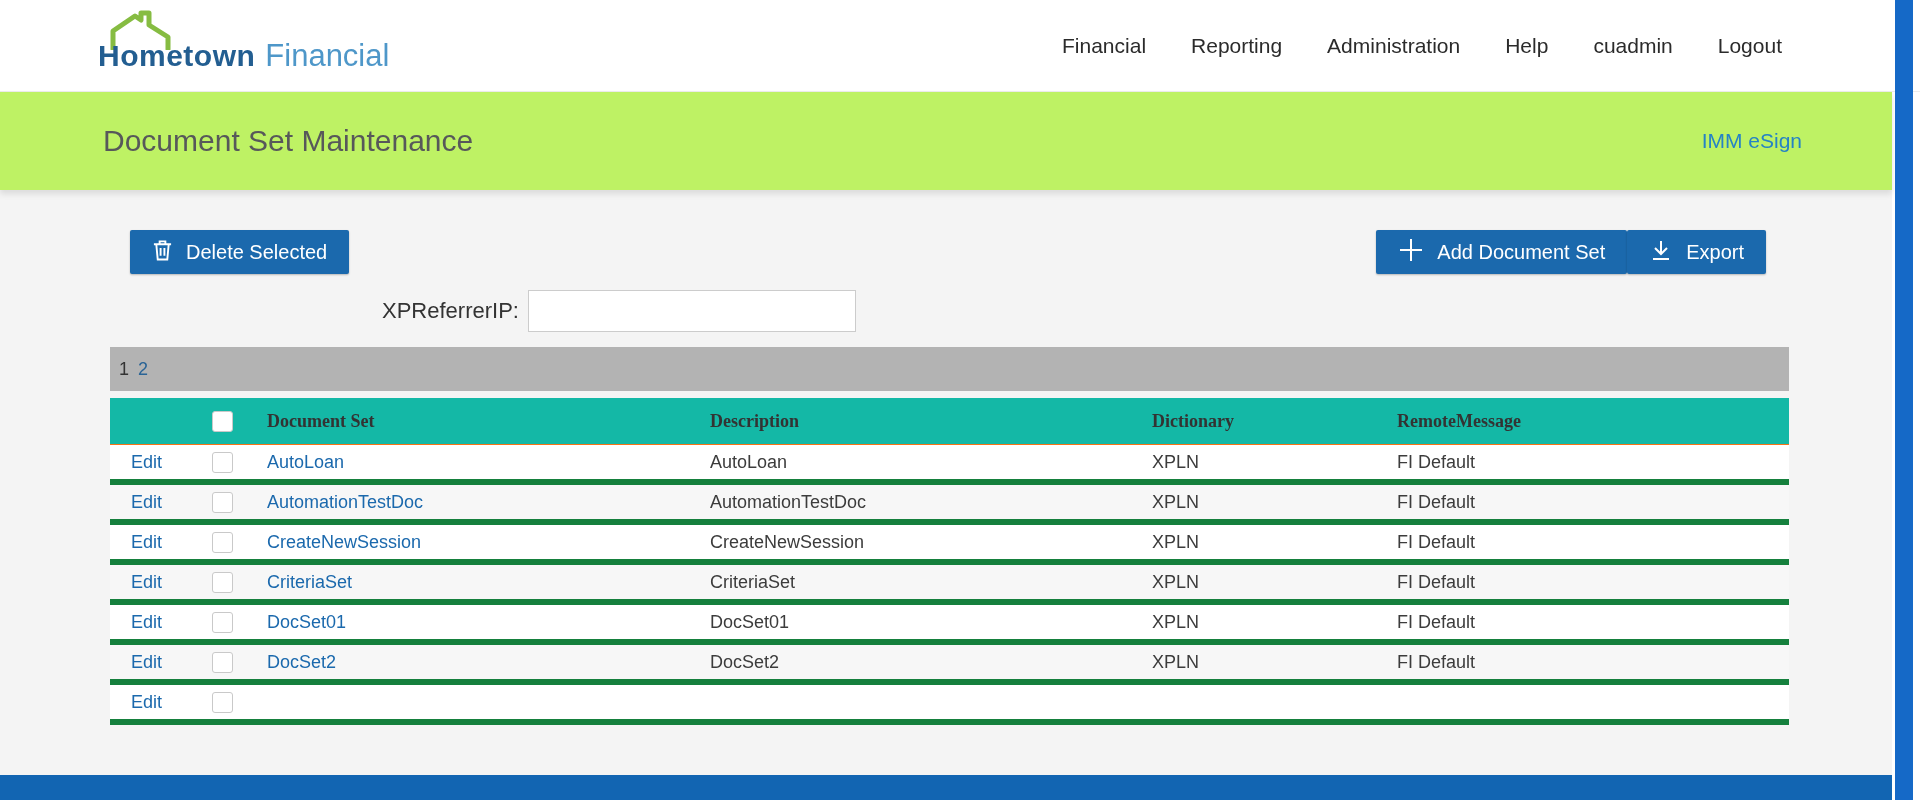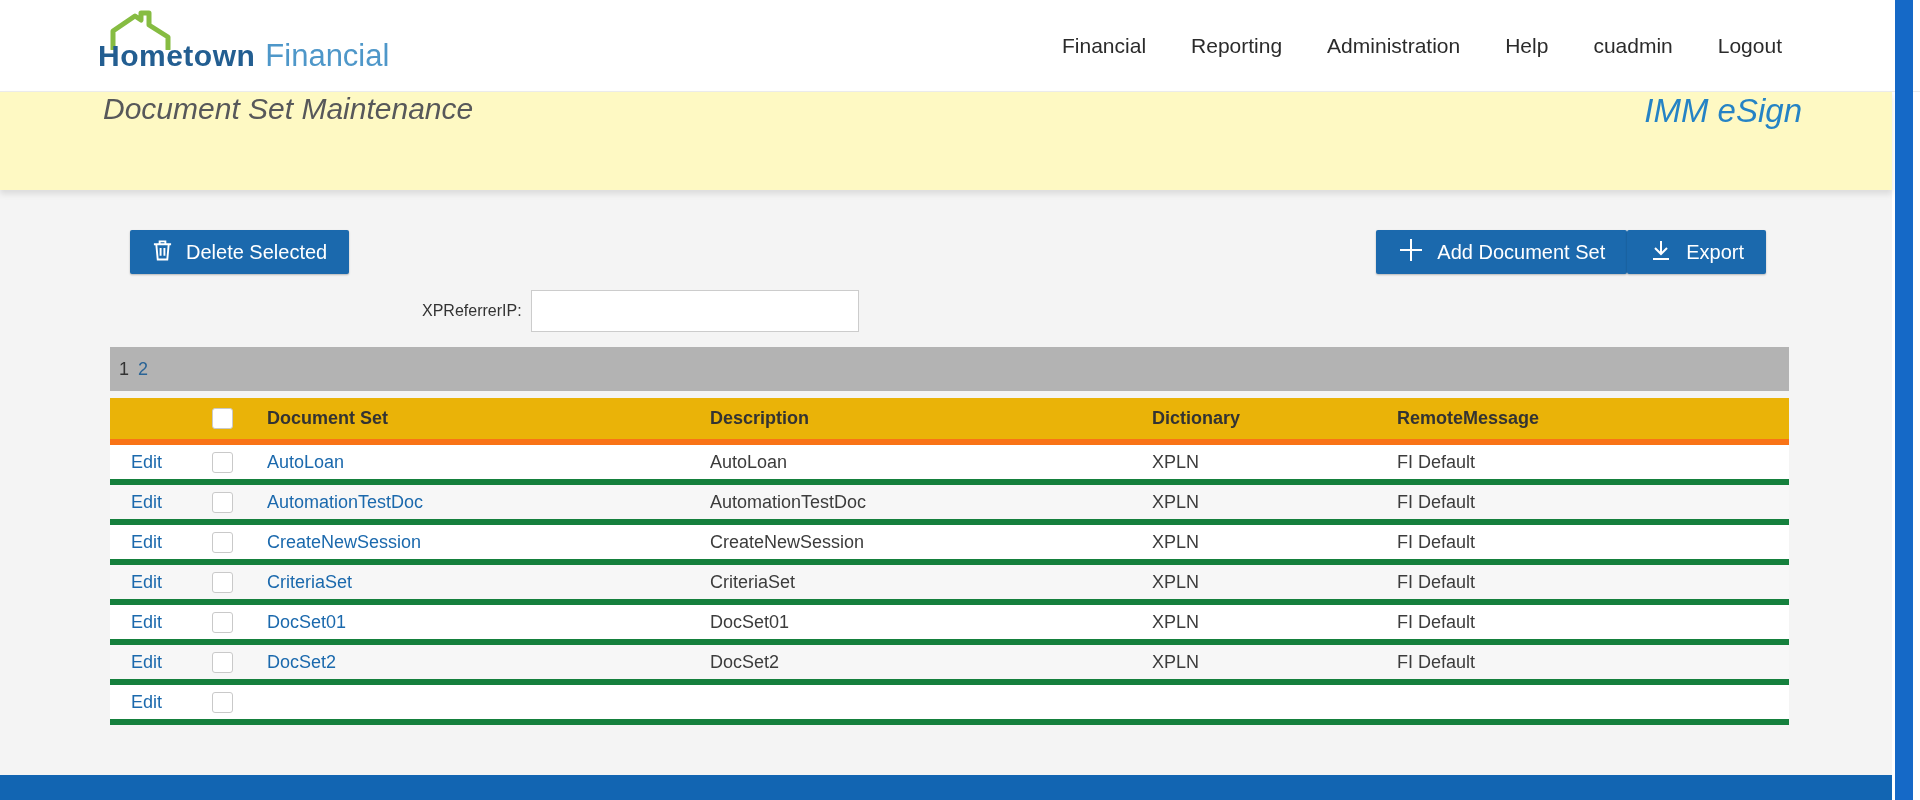--- a/index.html
+++ b/index.html
@@ -13,57 +13,57 @@
   .logo { position:absolute; left:98px; top:8px; height:84px; }
   .logo-house { position:absolute; left:6px; top:2px; }
   .logo-text { position:absolute; left:0; top:30px; white-space:nowrap; }
   .brand-primary { font-size:30px; font-weight:700; color:#235e91; letter-spacing:0.5px; }
   .brand-secondary { font-size:31px; font-weight:400; color:#4e97c9; margin-left:10px; }
   .main-nav { position:absolute; right:138px; top:0; height:92px;
               display:flex; align-items:center; gap:45px; }
   .nav-item { font-size:21px; color:#2b2b2b; cursor:pointer; }
 
   
-  .title-bar { position:relative; width:1892px; height:98px; background:#fef9c3;
+  .title-bar { position:relative; width:1892px; height:98px; background:#bef264;
                box-shadow:0 4px 6px rgba(0,0,0,0.10);
-               display:flex; align-items:flex-start; justify-content:space-between;
-               padding:0 90px 0 103px; z-index:5;font-style:italic; }
+               display:flex; align-items:center; justify-content:space-between;
+               padding:0 90px 0 103px; z-index:5; }
   .page-title { font-size:30px; color:#57585a; font-weight:400; }
-  .product-name { font-size:33px; color:#2583c5; font-weight:400; }
+  .product-name { font-size:21px; color:#2583c5; font-weight:400; }
 
   
   .content { position:relative; width:1892px; height:610px; background:#f4f4f4;
              overflow:hidden; }
 
   .toolbar { display:flex; justify-content:space-between; align-items:center;
              margin:40px 126px 0 130px; }
   .toolbar-right { display:flex; }
   .btn { display:inline-flex; align-items:center; gap:13px; height:44px;
          background:#1b69ad; color:#ffffff; border:none; font-size:20px;
          padding:14px 22px; cursor:pointer; font-family:"Liberation Sans", sans-serif;
          border-radius:2px; box-shadow:0 1px 2px rgba(0,0,0,0.25); }
   .btn svg { flex:0 0 auto; }
 
   .filter-row { display:flex; align-items:center; margin:16px 0 0 382px; }
-  .filter-label { font-size:16px; color:#333333; margin-right:9px;margin-left:40px; }
+  .filter-label { font-size:22px; color:#333333; margin-right:9px; }
   .filter-input { width:328px; height:42px; border:1px solid #cccccc; background:#ffffff;
                   font-size:18px; padding:0 10px; font-family:"Liberation Sans", sans-serif; }
 
   .pagination { width:1679px; height:44px; background:#b3b3b3; margin:15px 0 0 110px;
                 display:flex; align-items:center; padding-left:9px; gap:9px; }
   .page-num { font-size:18px; cursor:pointer; }
   .page-num.current { color:#333333; }
   .page-num.link { color:#2a6496; }
 
   .table { width:1679px; margin:7px 0 0 110px; }
   .trow { display:grid; grid-template-columns:85px 72px 443px 442px 245px 1fr;
           align-items:center; height:40px; background:#ffffff;
           border-bottom:6px solid #15803d; }
   .trow.alt { background:#f7f7f7; }
-  .trow.head { height:47px; background:#eab308; border-bottom:6px solid #f97316; }
+  .trow.head { height:47px; background:#14b8a6; border-bottom:1px solid #f97316;font-family:Liberation Serif, serif; }
   .cell { font-size:18px; color:#3c3c3c; overflow:hidden; white-space:nowrap; }
   .cell.hdr { font-weight:700; color:#333333; }
   .cell.edit { padding-left:21px; }
   .link { color:#1b69ad; cursor:pointer; text-decoration:none; }
   .checkbox { width:21px; height:21px; background:#ffffff; border:1px solid #c9c9c9;
               border-radius:3px; margin-left:17px; cursor:pointer; }
 
   
   .footer-bar { position:absolute; left:0; bottom:0; width:1892px; height:25px;
                 background:#1265b2; z-index:20; }

